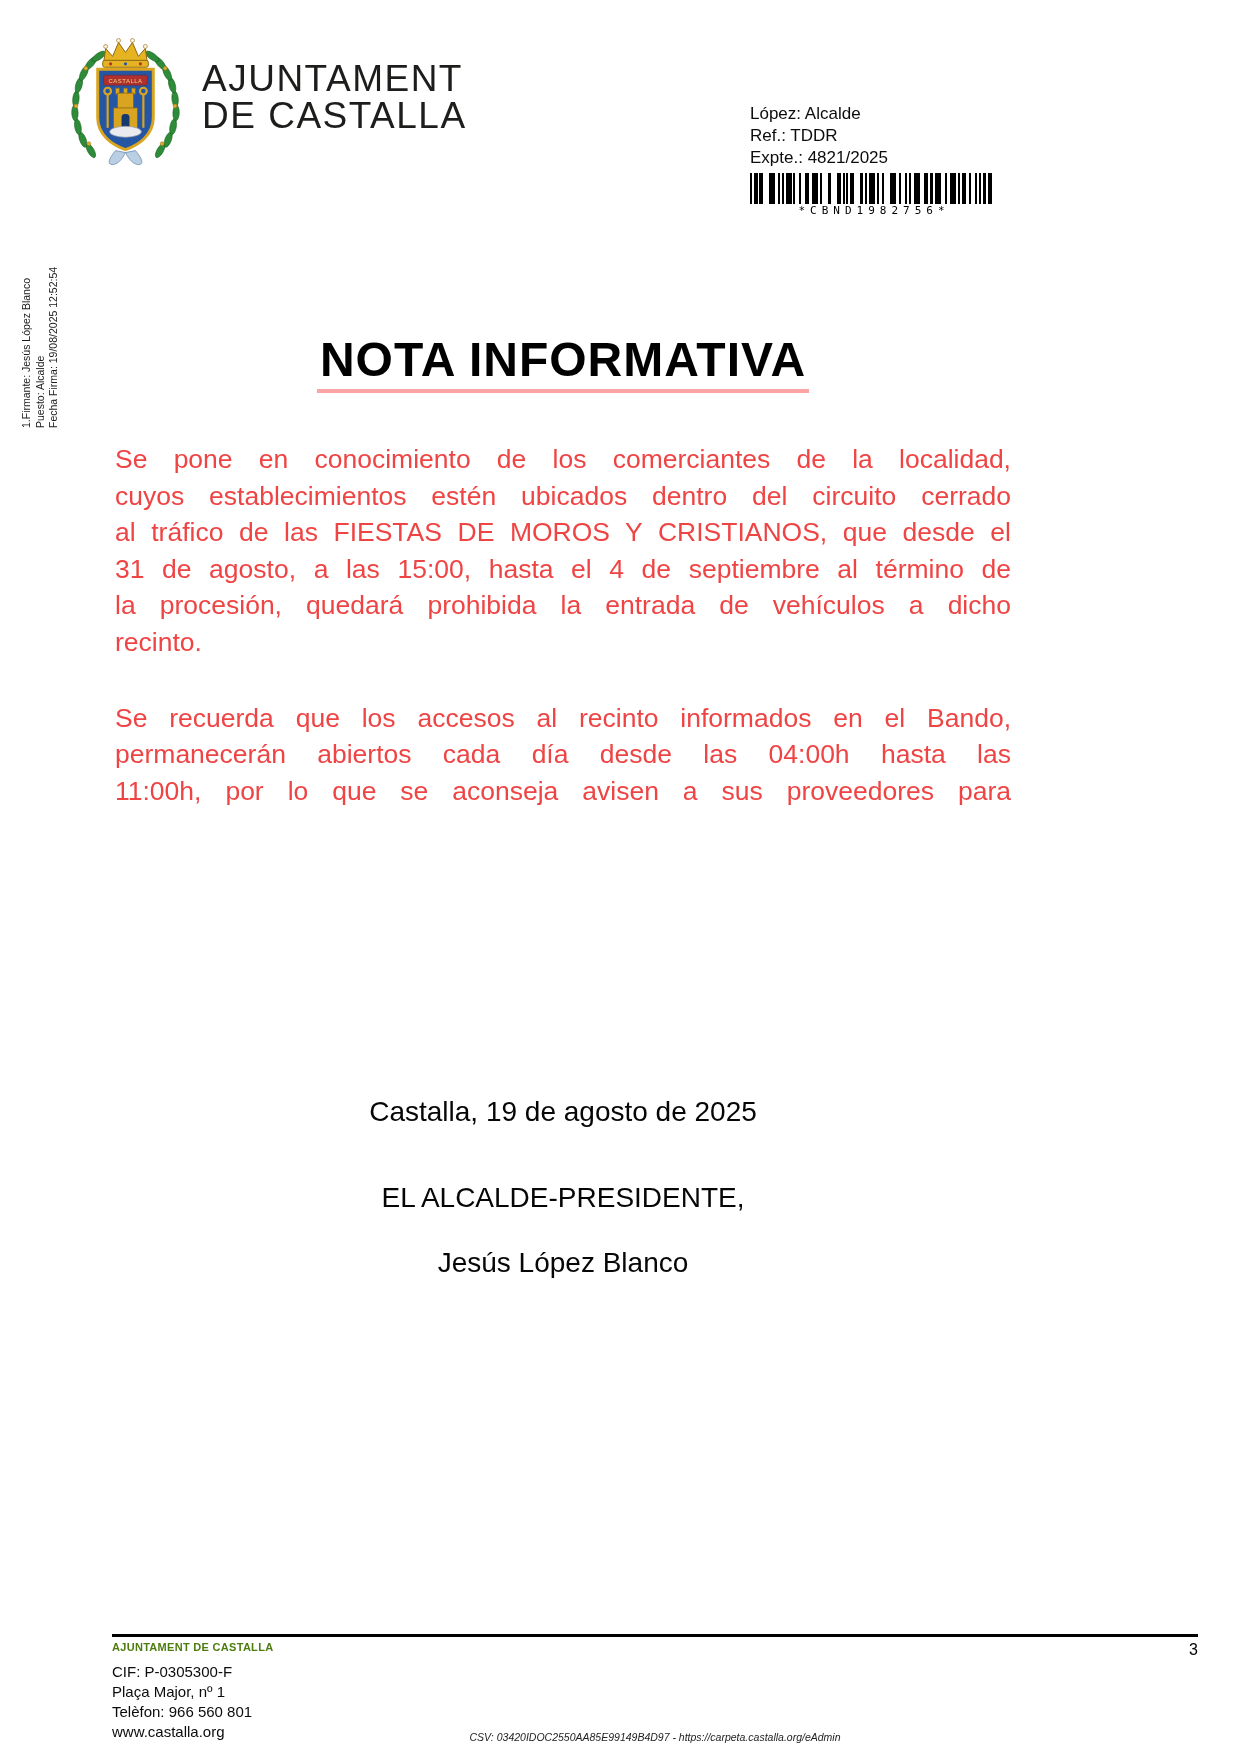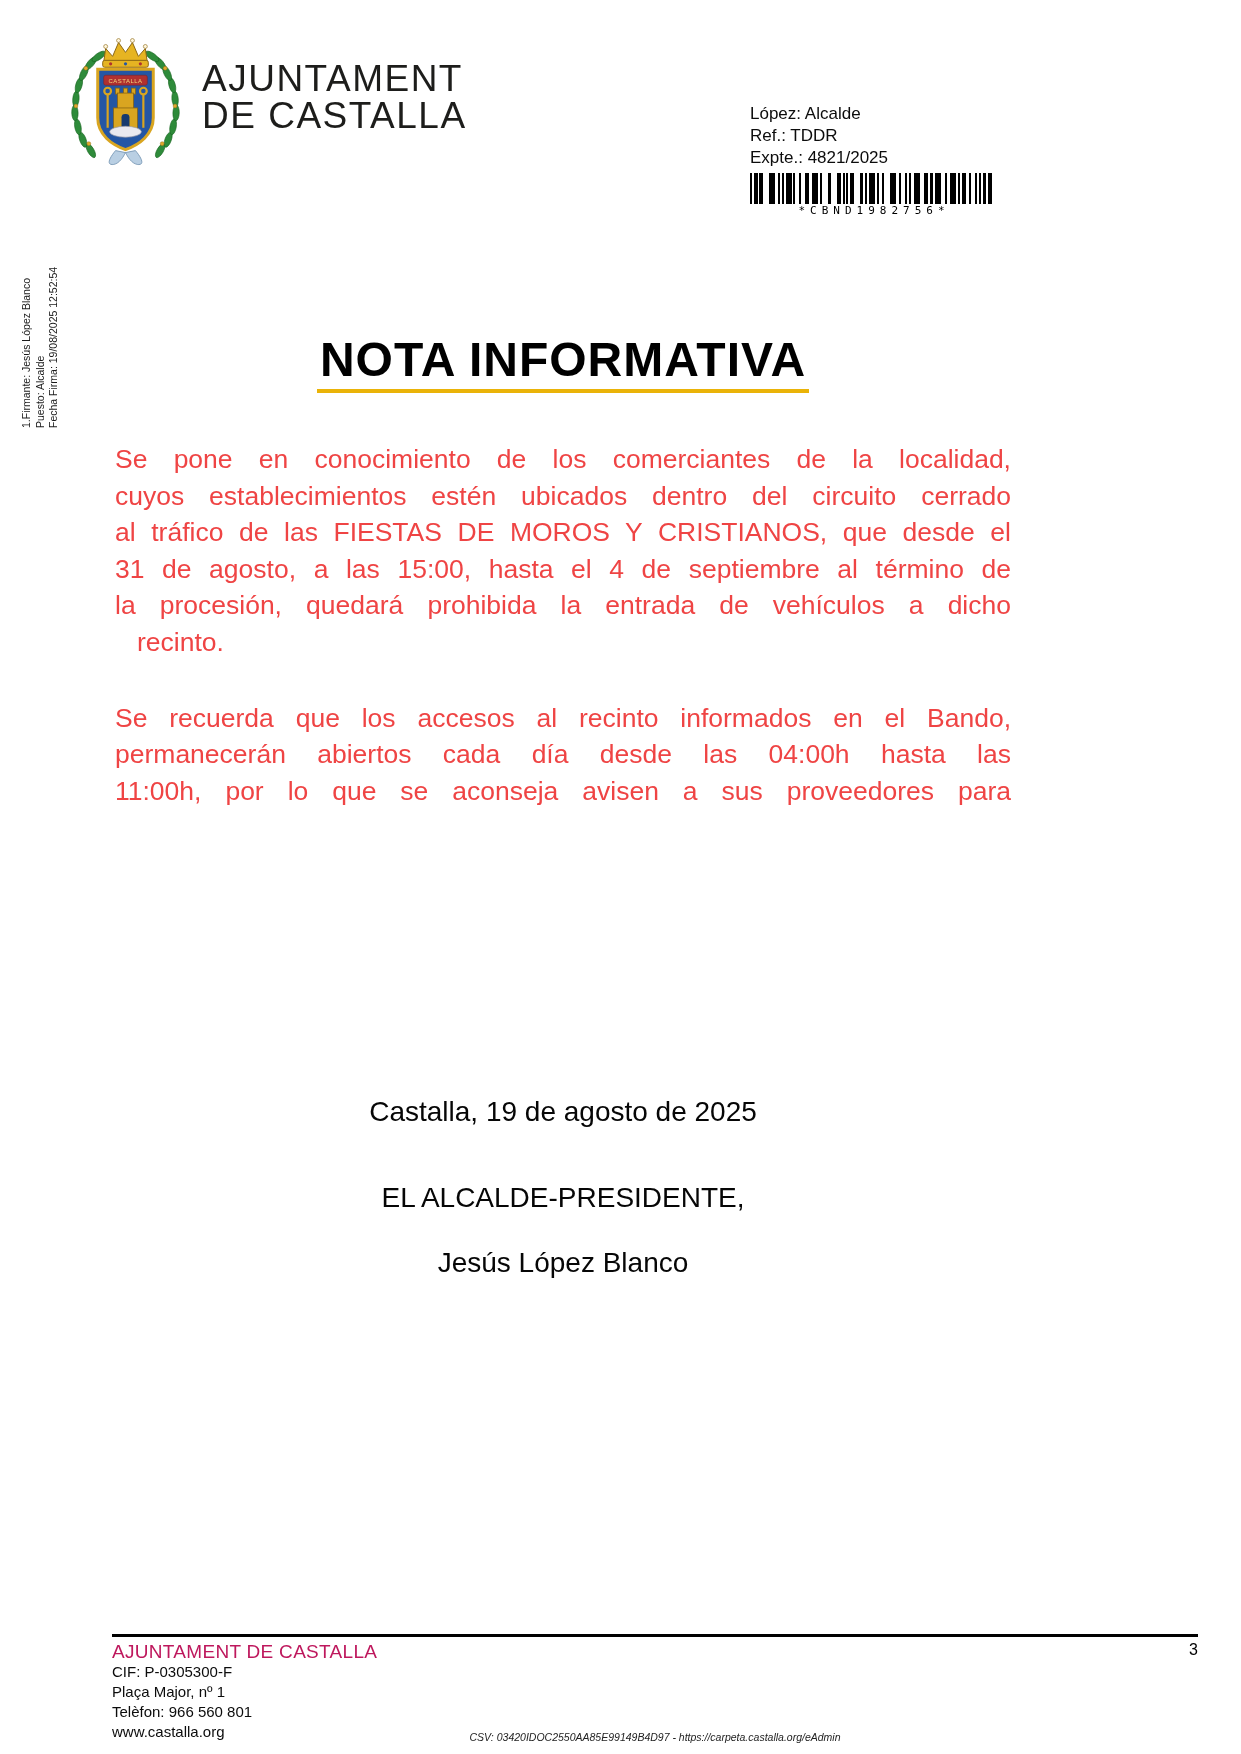--- a/index.html
+++ b/index.html
@@ -26,35 +26,35 @@
   .barcode i { background:#000; display:block; height:100%; }
   .barcode i.g { background:transparent; }
   .barcode-label {
     position:absolute; left:748px; top:204px; width:252px; text-align:center;
     font-family:"DejaVu Sans Mono", monospace; font-size:11px; letter-spacing:5px; color:#000; white-space:nowrap; overflow:hidden;
   }
 
   
   .doc-title { position:absolute; left:115px; top:331px; width:896px; text-align:center;
     font-size:48px; line-height:58px; font-weight:bold; letter-spacing:1px; color:#000; }
-  .doc-title span { border-bottom:4px solid #eab308; padding:0 3px 3px 3px; }
+  .doc-title span { border-bottom:4px solid #fca5a5; padding:0 3px 3px 3px; }
 
   .body-text { position:absolute; left:115px; top:441px; width:896px; font-size:26.5px; line-height:36.6px; color:#ef4444; }
   .paragraph + .paragraph { margin-top:39px; }
   .just-line { text-align:justify; text-align-last:justify; }
-  .just-line.last { text-align-last:left;margin-left:22px; }
+  .just-line.last { text-align-last:left; }
 
   .date-line  { position:absolute; left:115px; top:1096px; width:896px; text-align:center; font-size:28px; color:#060606; }
   .signer-role{ position:absolute; left:115px; top:1182px; width:896px; text-align:center; font-size:28px; color:#060606; }
   .signer-name{ position:absolute; left:115px; top:1247px; width:896px; text-align:center; font-size:28px; color:#060606; }
 
   
   .footer-rule { position:absolute; left:112px; top:1634px; width:1086px; height:3px; background:#000; }
   .footer-row  { position:absolute; left:112px; top:1641px; width:1086px; display:flex; justify-content:space-between; align-items:flex-start; }
-  .footer-org  { font-size:19px; font-weight:normal; letter-spacing:0.3px; color:#be185d; }
+  .footer-org  { font-size:11px; font-weight:bold; letter-spacing:0.3px; color:#4d7c0f; }
   .footer-page { font-size:16px; color:#000; }
   .footer-lines{ position:absolute; left:112px; top:1662px; font-size:15px; line-height:20px; color:#0c0c0c; }
   .footer-csv  { position:absolute; left:112px; top:1731px; width:1086px; text-align:center; font-size:10.5px; color:#222;font-style:italic; }
 </style>
 </head>
 <body>
 
 <div class="page">
 
   <div class="stamp">

